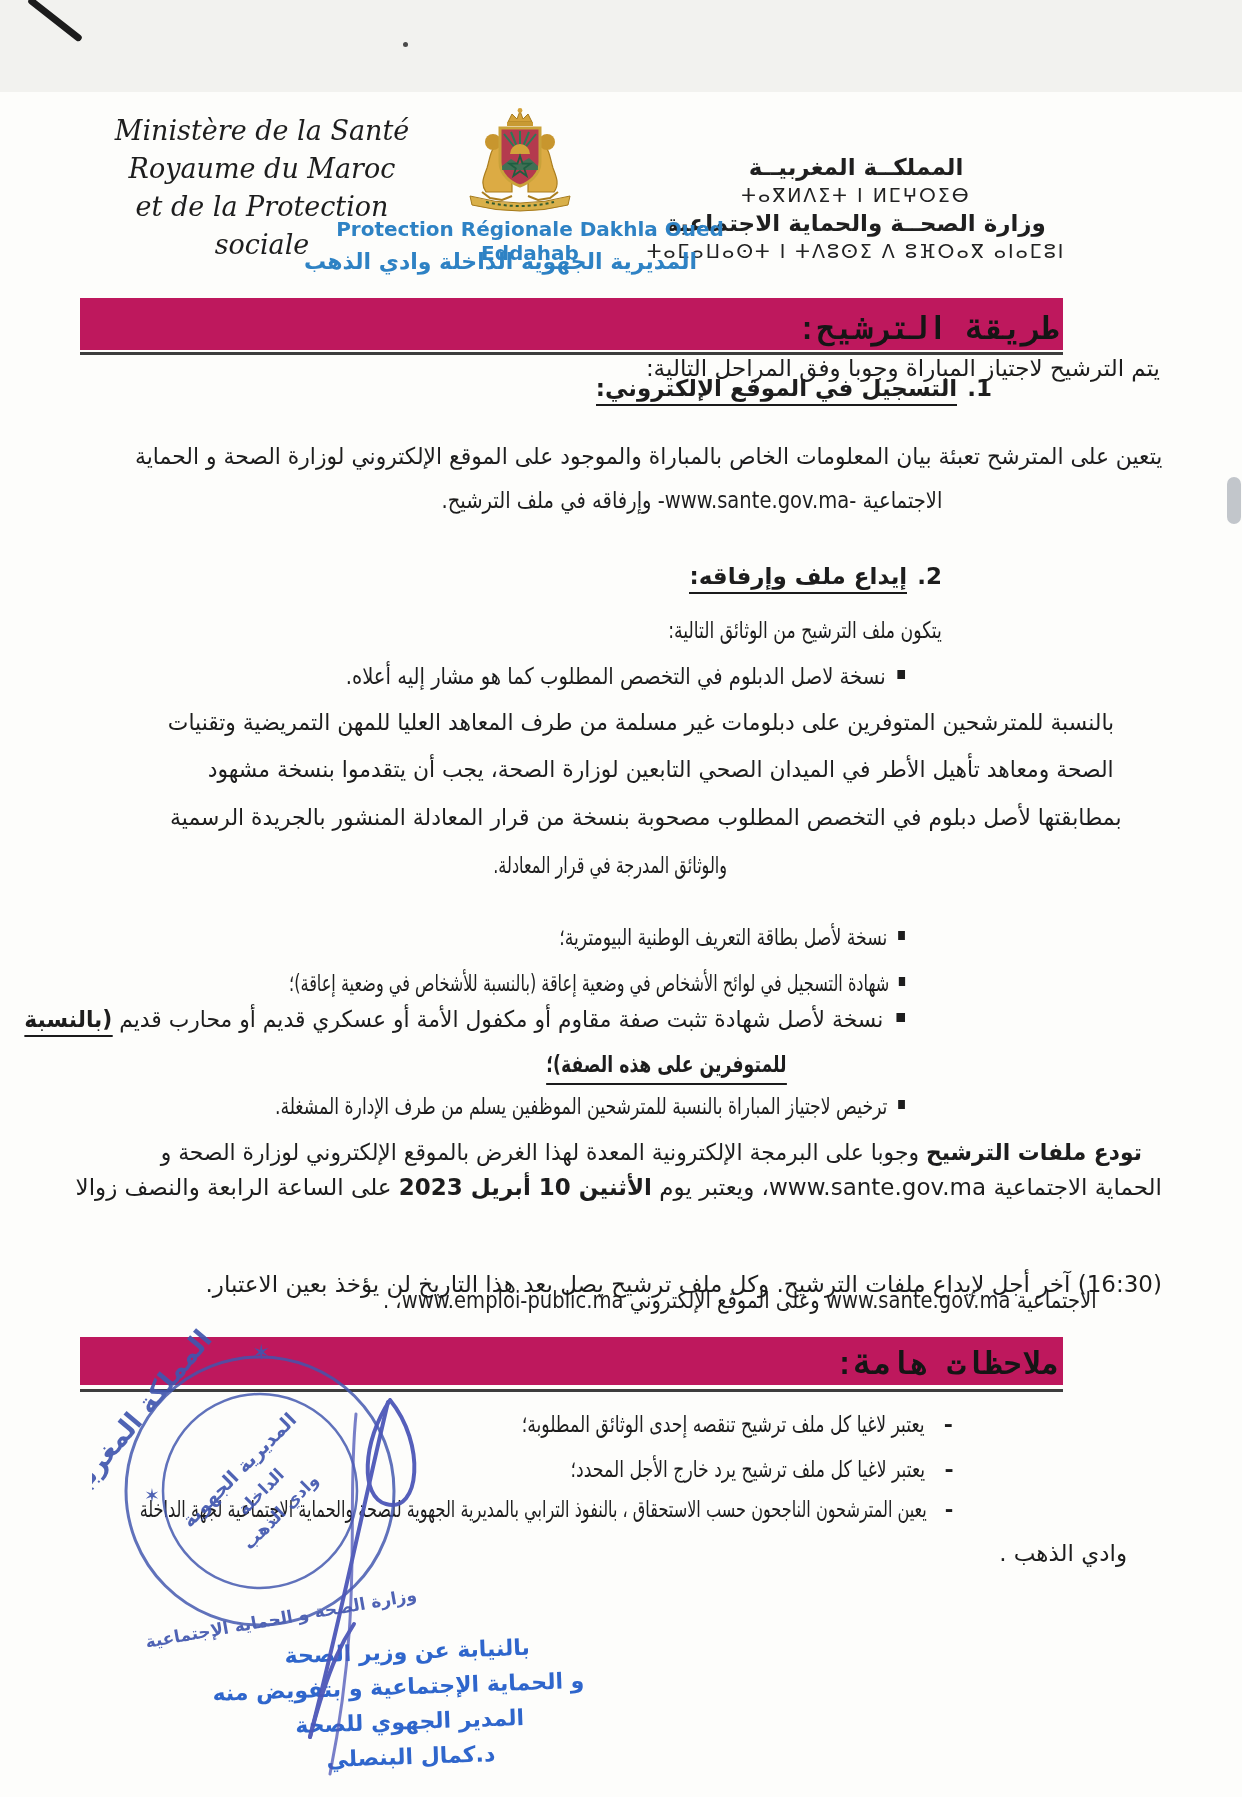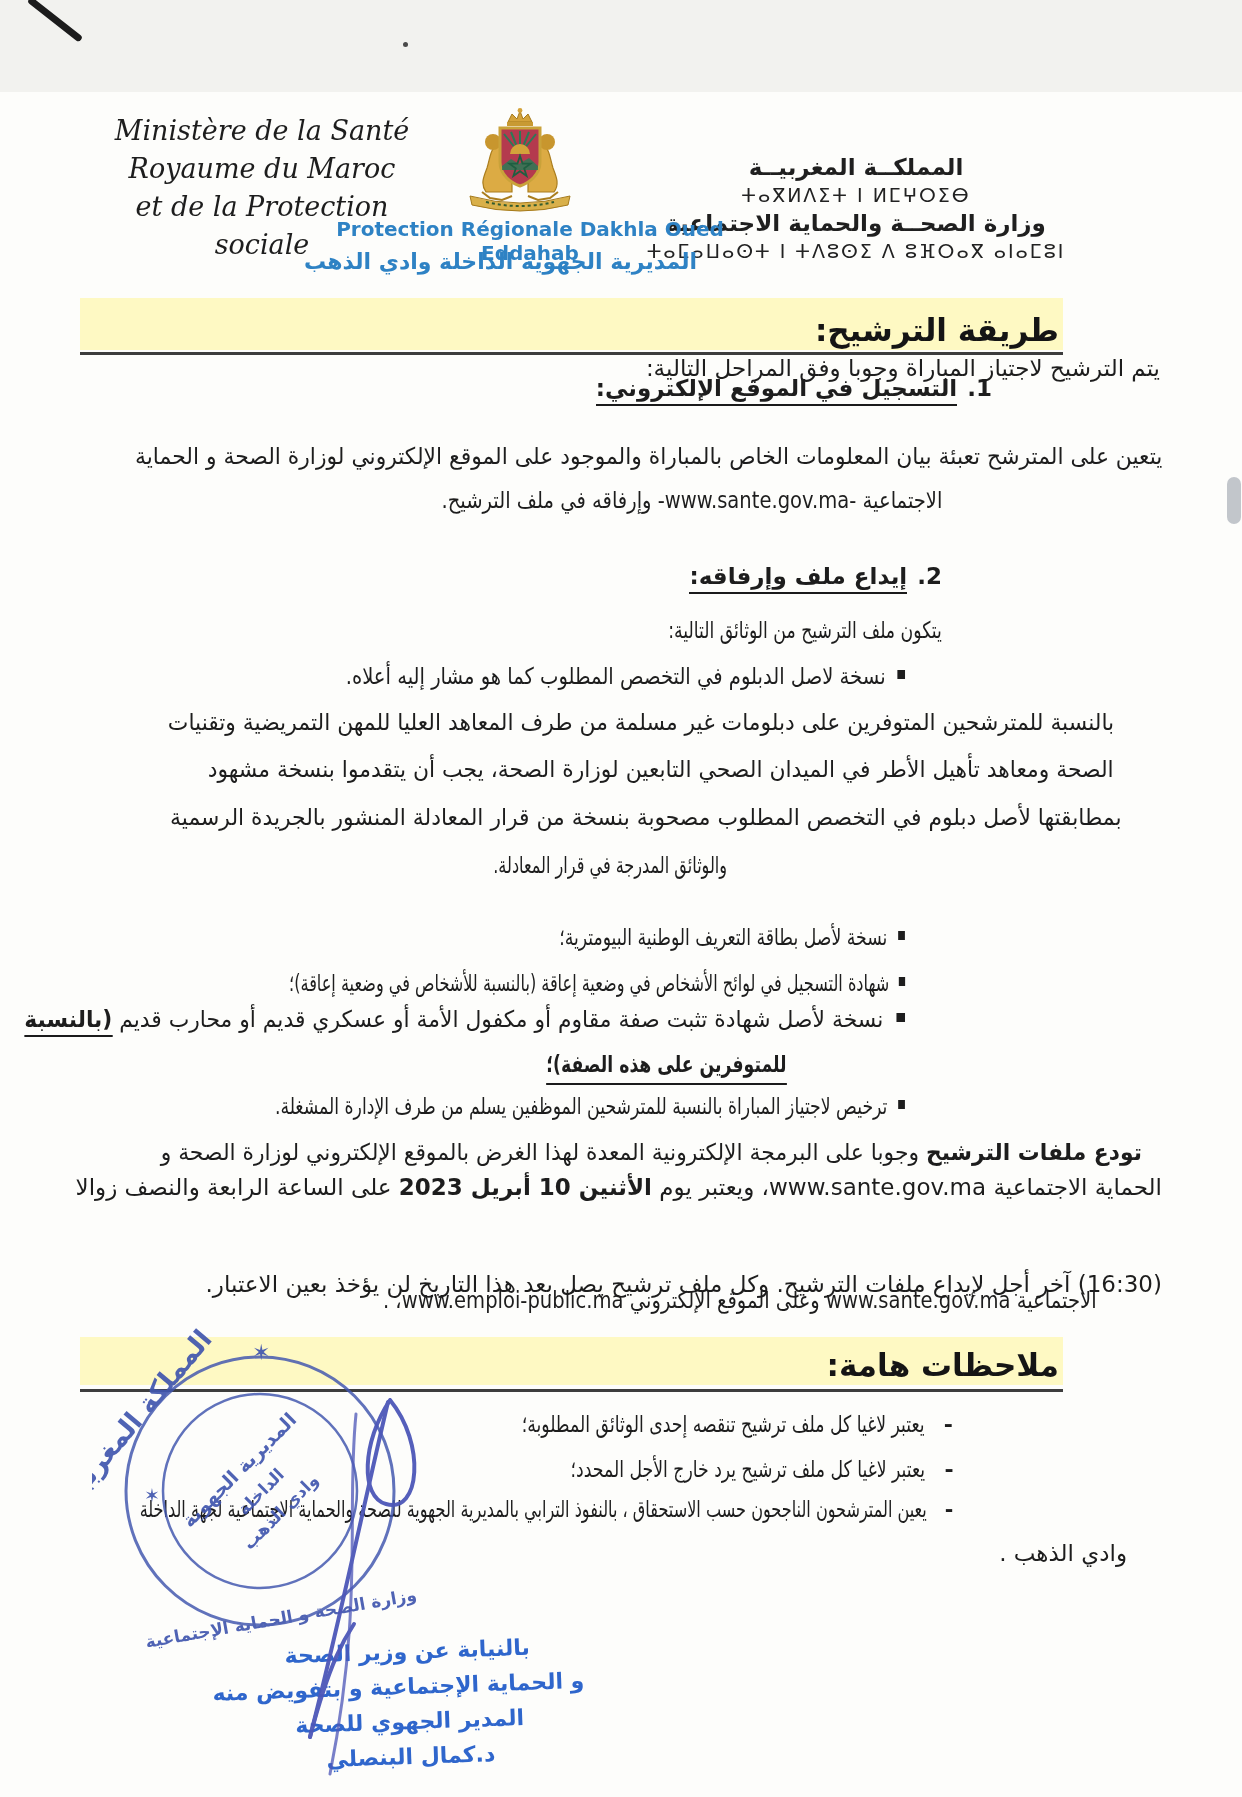--- a/index.html
+++ b/index.html
@@ -19,21 +19,21 @@
   .ar-head{position:absolute;left:638px;top:116px;width:436px;text-align:center;direction:rtl;}
   .ar-head .k{font-size:23px;font-weight:bold;line-height:30px;margin-top:36px;}
   .ar-head .t{font-size:19px;letter-spacing:2px;line-height:26px;color:#222;}
   .ar-head .m{font-size:23px;font-weight:bold;line-height:30px;}
   .dir-fr{position:absolute;left:290px;top:217px;width:480px;text-align:center;
           font-size:20px;font-weight:bold;color:#2e82c4;}
   .dir-ar{position:absolute;left:304px;top:249px;width:480px;text-align:left;direction:rtl;
           font-size:22px;font-weight:bold;color:#2e82c4;}
 
   
-  .secbar{position:absolute;left:80px;width:983px;background:#fef9c3;}
+  .secbar{position:absolute;left:80px;width:983px;background:#be185d;font-family:Liberation Mono, monospace;}
   .secbar .t{position:absolute;right:4px;bottom:2px;direction:rtl;font-weight:bold;
              font-size:31px;white-space:nowrap;color:#151515;}
   .rule{position:absolute;left:80px;width:983px;height:3px;background:#3d3d3d;}
 
   
   .ln{position:absolute;direction:rtl;white-space:nowrap;font-size:23px;line-height:32px;color:#1d1d1d;
       transform-origin:100% 50%;}
   .fs22{font-size:22px;}
   .b{font-weight:bold;}
   .u{border-bottom:2px solid #1b1b1b;padding-bottom:3px;}

